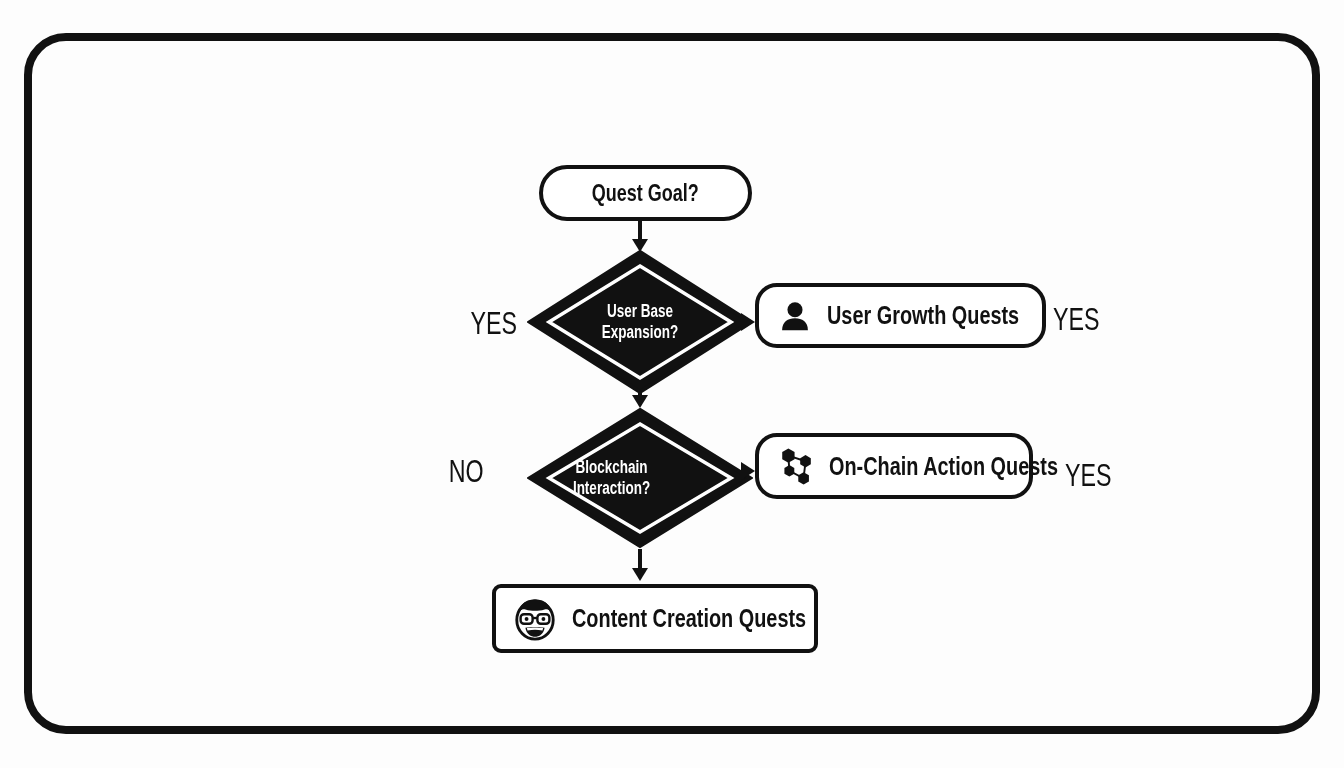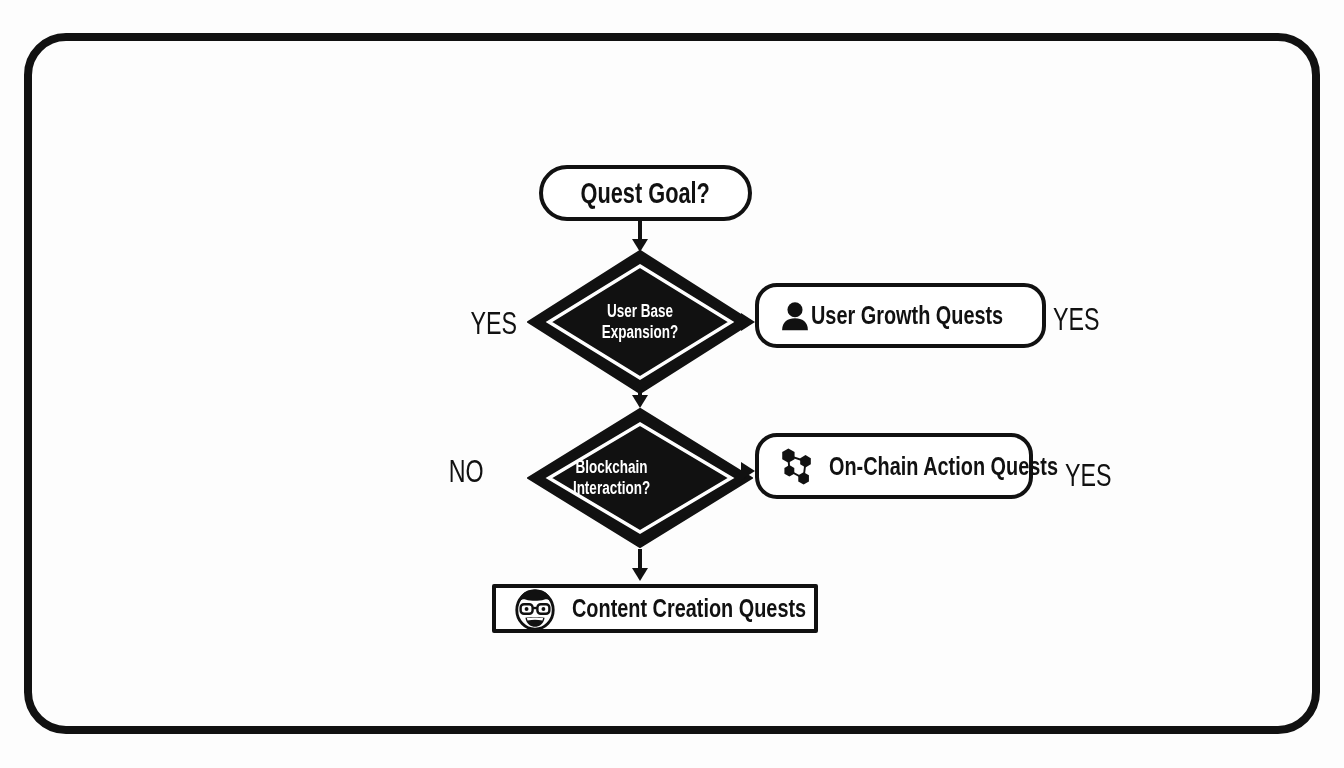--- a/index.html
+++ b/index.html
@@ -18,21 +18,21 @@
   .cond-r{transform-origin:right center;}
   .title{
     position:absolute;left:24px;top:58px;width:1296px;text-align:center;
     font-size:72px;font-weight:700;letter-spacing:-1px;margin:0;
   }
   .title .cond{transform:scaleX(0.70);}
   .pill{
     position:absolute;left:539px;top:165px;width:213px;height:56px;box-sizing:border-box;
     border:4px solid #111;border-radius:30px;background:#fff;
     display:flex;align-items:center;justify-content:center;
-    font-size:29px;font-weight:700;
+    font-size:24px;font-weight:700;
   }
   .node-box{
     position:absolute;box-sizing:border-box;background:#fff;
     border:4px solid #111;border-radius:22px;
     display:flex;align-items:center;
     font-size:26.5px;font-weight:700;
   }
   .node-box .icon{flex:0 0 auto;display:flex;align-items:center;justify-content:center;}
   .diamond-svg{position:absolute;}
   .dtext{
@@ -75,21 +75,21 @@
       <span>Expansion?</span>
     </span>
   </div>
 
   <div class="branch-label" style="left:427px;top:306px;width:90px;text-align:right">
     <span class="cond cond-r">YES</span>
   </div>
 
   <div class="tri-right" style="left:741px;top:313px"></div>
 
-  <div class="node-box" style="left:755px;top:283px;width:291px;height:65px;padding-left:20px">
+  <div class="node-box" style="left:755px;top:283px;width:291px;height:65px;gap:16px;padding-left:20px">
     <span class="icon">
       <svg width="32" height="32" viewBox="0 0 36 36">
         <circle cx="18" cy="11" r="8.5" fill="#111"></circle>
         <path d="M3.5 34 C3.5 24.5 10 20.5 18 20.5 C26 20.5 32.5 24.5 32.5 34 Z" fill="#111"></path>
       </svg>
     </span>
     <span class="cond cond-l">User Growth Quests</span>
   </div>
 
   <div class="branch-label" style="left:1053px;top:302px">
@@ -136,21 +136,21 @@
 
   <div class="branch-label" style="left:1065px;top:458px">
     <span class="cond cond-l">YES</span>
   </div>
 
   <svg class="arr" style="left:630px;top:549px" width="20" height="34">
     <line x1="10" y1="0" x2="10" y2="21" stroke="#111" stroke-width="4"></line>
     <polygon points="2,19 18,19 10,32" fill="#111"></polygon>
   </svg>
 
-  <div class="node-box" style="left:492px;top:584px;width:326px;height:49px;gap:14px;padding-left:16px;border-radius:2px">
+  <div class="node-box" style="left:492px;top:584px;width:326px;height:69px;gap:14px;padding-left:16px;border-radius:9px">
     <span class="icon">
       <svg width="46" height="46" viewBox="0 0 48 48">
         <ellipse cx="24" cy="25" rx="19" ry="20" fill="#fff" stroke="#111" stroke-width="3"></ellipse>
         <path d="M6 22 C7 7 16 4 24 4 C32 4 41 7 42 22 C42 15 37 13 34 14 C27 16 21 16 14 14 C11 13 6 15 6 22 Z" fill="#111"></path>
         <rect x="9" y="19" width="12.5" height="10" rx="3.5" fill="#fff" stroke="#111" stroke-width="2.5"></rect>
         <rect x="26.5" y="19" width="12.5" height="10" rx="3.5" fill="#fff" stroke="#111" stroke-width="2.5"></rect>
         <line x1="21.5" y1="23" x2="26.5" y2="23" stroke="#111" stroke-width="2.5"></line>
         <circle cx="15.2" cy="24" r="2" fill="#111"></circle>
         <circle cx="32.8" cy="24" r="2" fill="#111"></circle>
         <path d="M14 33 C18 32 30 32 34 33 C33 40 28 42.5 24 42.5 C20 42.5 15 40 14 33 Z" fill="#111"></path>

